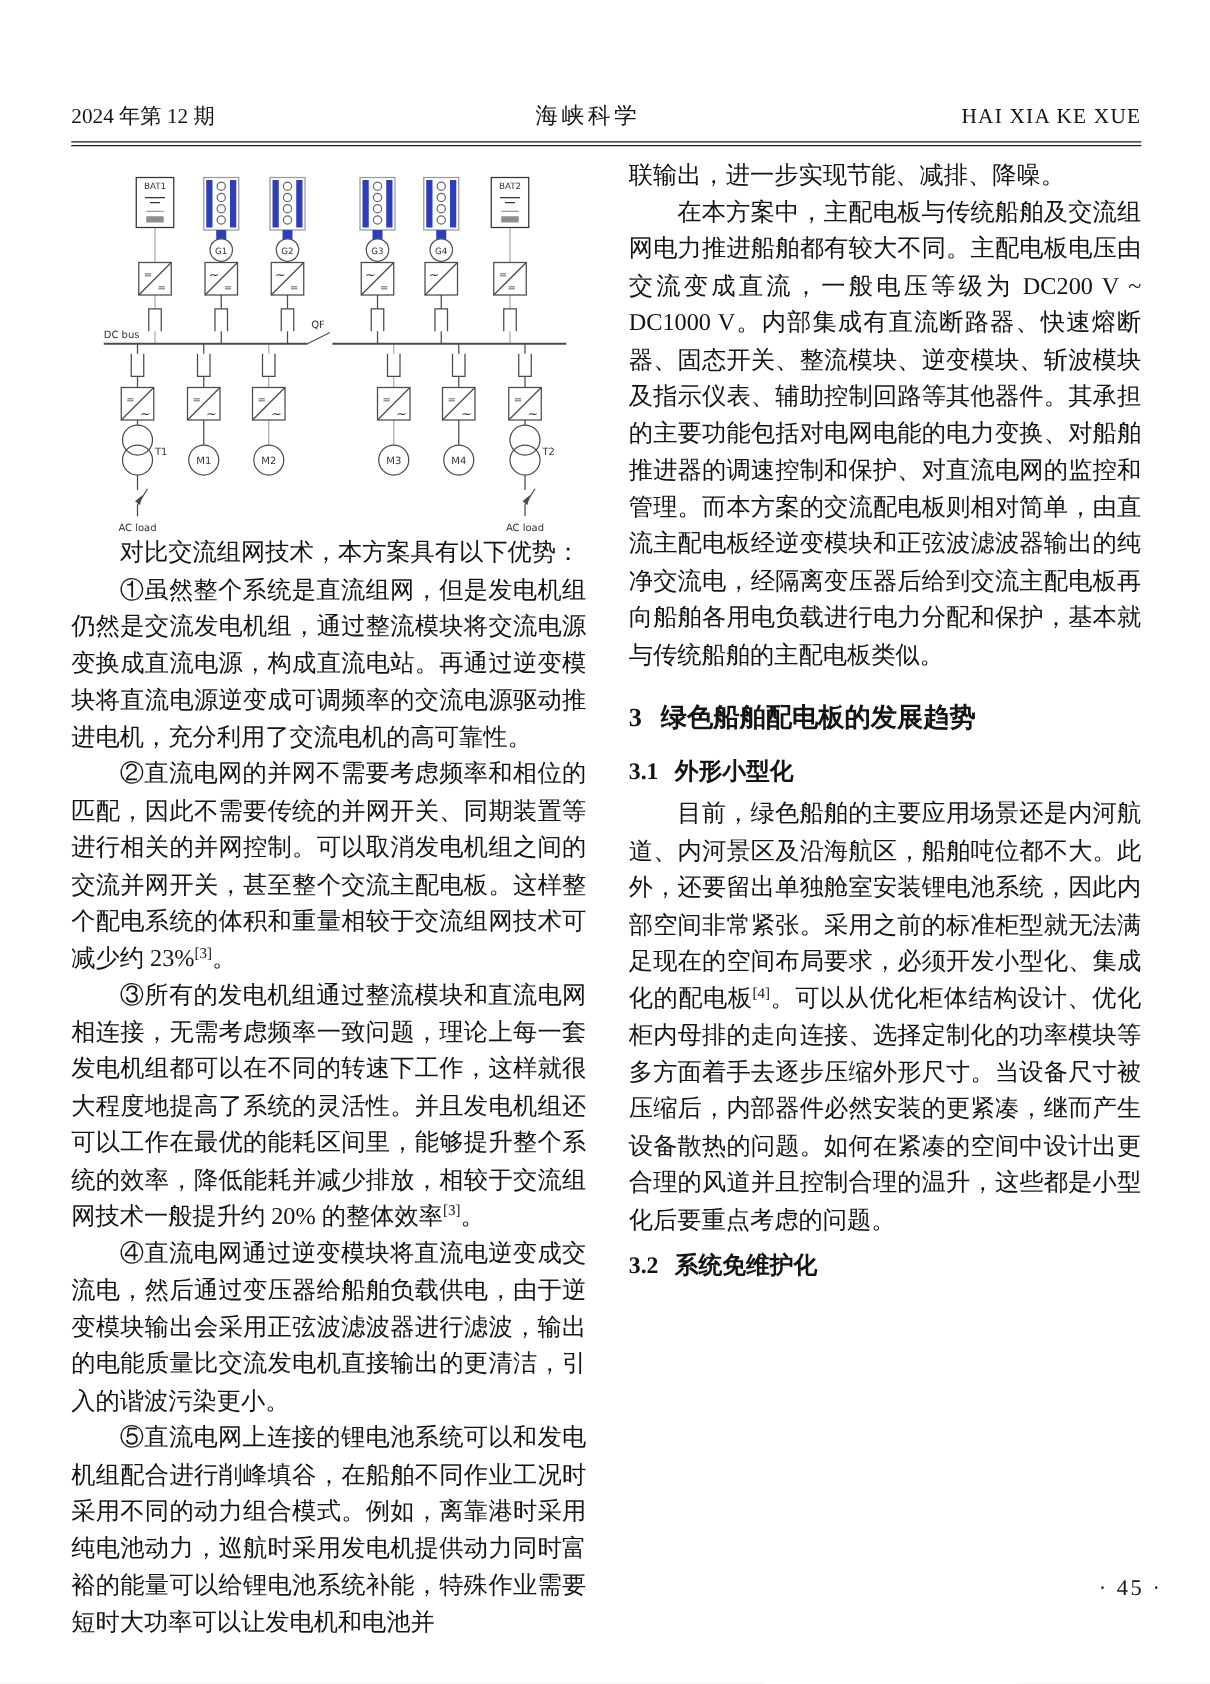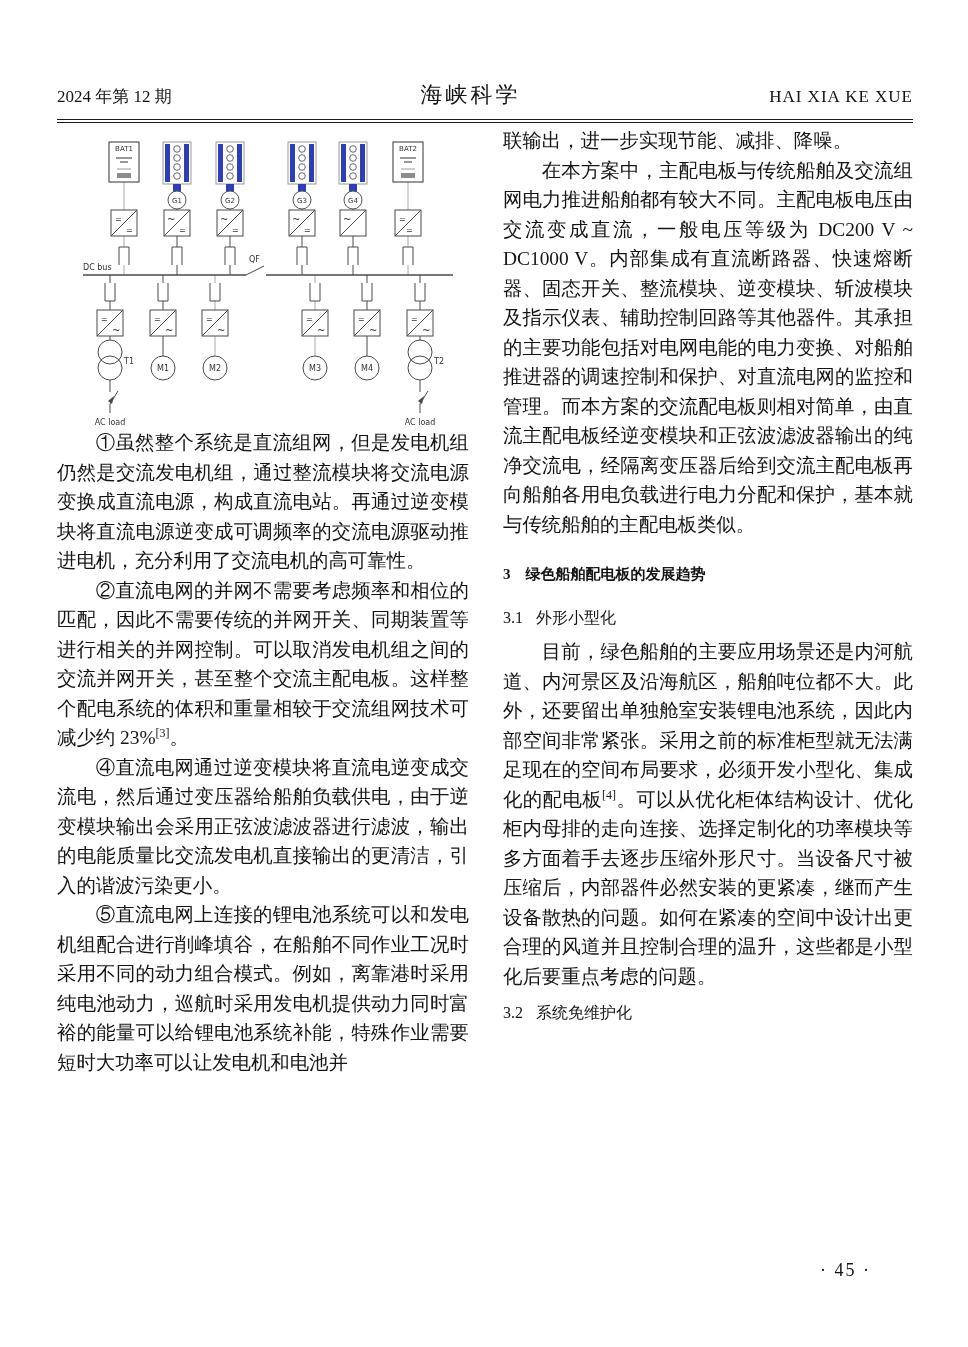--- a/index.html
+++ b/index.html
@@ -3,41 +3,41 @@
 <meta charset="utf-8">
 <style>
   html,body{margin:0;padding:0;background:#e8e8e8;}
   .page{position:relative;width:968px;height:1347px;background:#ffffff;overflow:hidden;
         font-family:"Liberation Serif","DejaVu Serif",serif;color:#141414;}
   
   .hdr{position:absolute;left:57px;top:80px;width:856px;display:flex;
        justify-content:space-between;align-items:baseline;
        border-bottom:4px double #1a1a1a;padding-bottom:9px;}
   .hdr .issue{font-size:17px;}
-  .hdr .jcn{font-size:22px;letter-spacing:3px;}
+  .hdr .jcn{font-size:18px;letter-spacing:3px;}
   .hdr .jen{font-size:17px;letter-spacing:1px;}
   
   .col{position:absolute;top:126px;font-size:19.4px;line-height:29.5px;text-align:justify;}
   .col-left{left:57px;width:412px;}
   .col-right{left:503px;width:410px;}
   p{margin:0;}
   .ind{text-indent:2em;font-family:Liberation Serif, serif;}
   sup.ref{font-size:12px;line-height:0;vertical-align:7px;}
   
-  .sec{font-size:15px;font-weight:bold;margin:21px 0 15px 0;line-height:28px;}
+  .sec{font-size:21px;font-weight:bold;margin:21px 0 15px 0;line-height:28px;}
   .sec .num{margin-right:15px;}
-  .subsec{font-size:16px;font-weight:normal;margin:7px 0 4px 0;line-height:30px;}
+  .subsec{font-size:19px;font-weight:bold;margin:7px 0 4px 0;line-height:30px;}
   .subsec .num{margin-right:13px;}
   
   figure{margin:0;padding:0;}
   figure svg{display:block;margin:4px 0 0 18px;}
   figcaption{text-align:center;font-weight:bold;font-size:19px;margin:8px 0 10px 0;line-height:28px;}
   figcaption .cap-prefix{margin-right:1em;}
   .pageno{position:absolute;left:820px;top:1260px;width:110px;font-size:18px;
-          letter-spacing:2px;text-align:left;}
+          letter-spacing:2px;text-align:right;}
   
   .dlbl{font-family:"DejaVu Sans","Liberation Sans",sans-serif;fill:#333;}
 </style>
 </head>
 <body>
 
 <div class="page">
 
   <div class="hdr">
     <span class="issue">2024 年第 12 期</span>
@@ -273,22 +273,24 @@
           <text x="231" y="192" font-size="8">=</text>
             <text x="242" y="204" font-size="10">~</text>
           <text x="283" y="192" font-size="8">=</text>
             <text x="294" y="204" font-size="10">~</text>
           <text x="336" y="192" font-size="8">=</text>
             <text x="347" y="204" font-size="10">~</text>
         </g>
       </svg>
     </figure>
 
+    <p class="ind"><span>对比交流组网技术，本方案具有以下优势：</span></p>
     <p class="ind"><span>①虽然整个系统是直流组网，但是发电机组仍然是交流发电机组，通过整流模块将交流电源变换成直流电源，构成直流电站。再通过逆变模块将直流电源逆变成可调频率的交流电源驱动推进电机，充分利用了交流电机的高可靠性。</span></p>
     <p class="ind"><span>②直流电网的并网不需要考虑频率和相位的匹配，因此不需要传统的并网开关、同期装置等进行相关的并网控制。可以取消发电机组之间的交流并网开关，甚至整个交流主配电板。这样整个配电系统的体积和重量相较于交流组网技术可减少约 23%</span><sup class="ref">[3]</sup><span>。</span></p>
+    <p class="ind"><span>③所有的发电机组通过整流模块和直流电网相连接，无需考虑频率一致问题，理论上每一套发电机组都可以在不同的转速下工作，这样就很大程度地提高了系统的灵活性。并且发电机组还可以工作在最优的能耗区间里，能够提升整个系统的效率，降低能耗并减少排放，相较于交流组网技术一般提升约 20% 的整体效率</span><sup class="ref">[3]</sup><span>。</span></p>
     <p class="ind"><span>④直流电网通过逆变模块将直流电逆变成交流电，然后通过变压器给船舶负载供电，由于逆变模块输出会采用正弦波滤波器进行滤波，输出的电能质量比交流发电机直接输出的更清洁，引入的谐波污染更小。</span></p>
     <p class="ind"><span>⑤直流电网上连接的锂电池系统可以和发电机组配合进行削峰填谷，在船舶不同作业工况时采用不同的动力组合模式。例如，离靠港时采用纯电池动力，巡航时采用发电机提供动力同时富裕的能量可以给锂电池系统补能，特殊作业需要短时大功率可以让发电机和电池并</span></p>
   </div>
 
   <div class="col col-right">
     <p><span>联输出，进一步实现节能、减排、降噪。</span></p>
     <p class="ind"><span>在本方案中，主配电板与传统船舶及交流组网电力推进船舶都有较大不同。主配电板电压由交流变成直流，一般电压等级为 DC200 V ~ DC1000 V。内部集成有直流断路器、快速熔断器、固态开关、整流模块、逆变模块、斩波模块及指示仪表、辅助控制回路等其他器件。其承担的主要功能包括对电网电能的电力变换、对船舶推进器的调速控制和保护、对直流电网的监控和管理。而本方案的交流配电板则相对简单，由直流主配电板经逆变模块和正弦波滤波器输出的纯净交流电，经隔离变压器后给到交流主配电板再向船舶各用电负载进行电力分配和保护，基本就与传统船舶的主配电板类似。</span></p>
 
     <h2 class="sec"><span class="num">3</span><span>绿色船舶配电板的发展趋势</span></h2>
 

